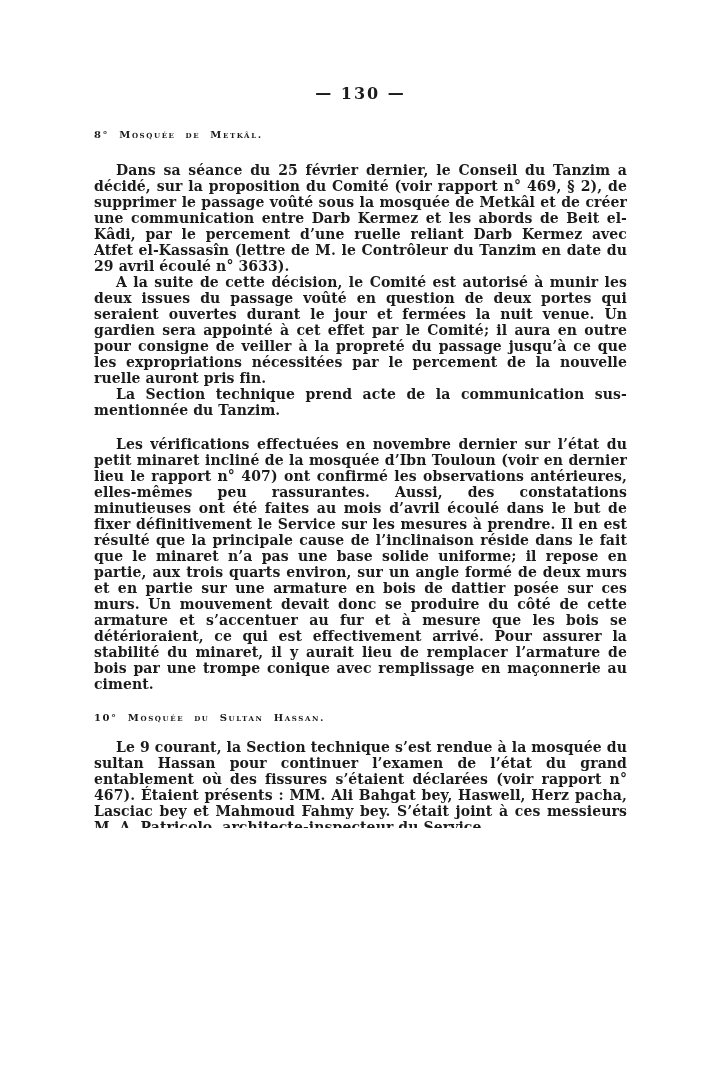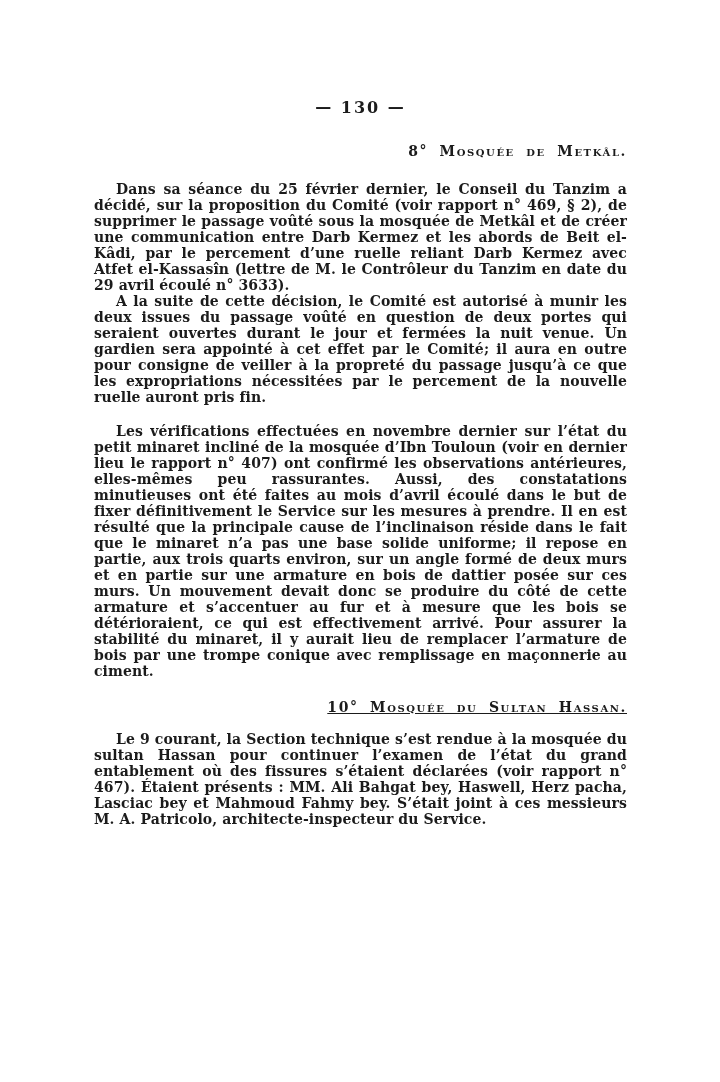--- a/index.html
+++ b/index.html
@@ -8,46 +8,45 @@
     background: #ffffff;
     font-family: "DejaVu Serif", "Liberation Serif", serif;
     color: #1b1b1b;
     -webkit-font-smoothing: antialiased;
   }
   .page {
     position: relative;
     width: 720px; height: 828px;
     background: #ffffff;
     overflow: hidden;
-    margin-top: 14px;
   }
   .content {
     position: absolute;
     left: 94px; top: 0;
     width: 533px;
   }
   .pageno {
     margin: 84px 0 0 0;
     text-align: center;
     font-size: 16px;
     font-weight: bold;
     letter-spacing: 2px;
   }
   .heading {
-    text-align: right;
+    text-align: left;
     font-weight: bold;
     font-variant: small-caps;
-    font-size: 14px;
+    font-size: 10px;
     letter-spacing: 1.6px;
     word-spacing: 5px;
     margin: 0;
   }
   .h1 { margin-top: 26px; }
   .h2 { margin-top: 6px; }
-  .h3 { margin-top: 20px; text-decoration: underline; }
+  .h3 { margin-top: 20px; }
   p.body-par {
     margin: 0;
     font-size: 14px;
     font-weight: bold;
     line-height: 16px;
     text-align: justify;
     text-indent: 22px;
     letter-spacing: 0.1px;
   }
   p.first-par { margin-top: 22px; }
@@ -68,20 +67,21 @@
   <div class="content">
 
     <div class="pageno">— 130 —</div>
 
     <h2 class="heading h1">8° Mosquée de Metkâl.</h2>
 
     <p class="body-par first-par">Dans sa séance du 25 février dernier, le Conseil du Tanzim a décidé, sur la proposition du Comité (voir rapport n° 469, § 2), de supprimer le passage voûté sous la mosquée de Metkâl et de créer une communication entre Darb Kermez et les abords de Beit el-Kâdi, par le percement d’une ruelle reliant Darb Kermez avec Atfet el-Kassasîn (lettre de M. le Contrôleur du Tanzim en date du 29 avril écoulé n° 3633).</p>
 
     <p class="body-par">A la suite de cette décision, le Comité est autorisé à munir les deux issues du passage voûté en question de deux portes qui seraient ouvertes durant le jour et fermées la nuit venue. Un gardien sera appointé à cet effet par le Comité; il aura en outre pour consigne de veiller à la propreté du passage jusqu’à ce que les expropriations nécessitées par le percement de la nouvelle ruelle auront pris fin.</p>
 
+    <p class="body-par">La Section technique prend acte de la communication sus-mentionnée du Tanzim.</p>
 
 
     <p class="body-par p4">Les vérifications effectuées en novembre dernier sur l’état du petit minaret incliné de la mosquée d’Ibn Touloun (voir en dernier lieu le rapport n° 407) ont confirmé les observations antérieures, elles-mêmes peu rassurantes. Aussi, des constatations minutieuses ont été faites au mois d’avril écoulé dans le but de fixer définitivement le Service sur les mesures à prendre. Il en est résulté que la principale cause de l’inclinaison réside dans le fait que le minaret n’a pas une base solide uniforme; il repose en partie, aux trois quarts environ, sur un angle formé de deux murs et en partie sur une armature en bois de dattier posée sur ces murs. Un mouvement devait donc se produire du côté de cette armature et s’accentuer au fur et à mesure que les bois se détérioraient, ce qui est effectivement arrivé. Pour assurer la stabilité du minaret, il y aurait lieu de remplacer l’armature de bois par une trompe conique avec remplissage en maçonnerie au ciment.</p>
 
     <h2 class="heading h3">10° Mosquée du Sultan Hassan.</h2>
 
     <p class="body-par p5">Le 9 courant, la Section technique s’est rendue à la mosquée du sultan Hassan pour continuer l’examen de l’état du grand entablement où des fissures s’étaient déclarées (voir rapport n° 467). Étaient présents : MM. Ali Bahgat bey, Haswell, Herz pacha, Lasciac bey et Mahmoud Fahmy bey. S’était joint à ces messieurs M. A. Patricolo, architecte-inspecteur du Service.</p>
 
   </div>
 

